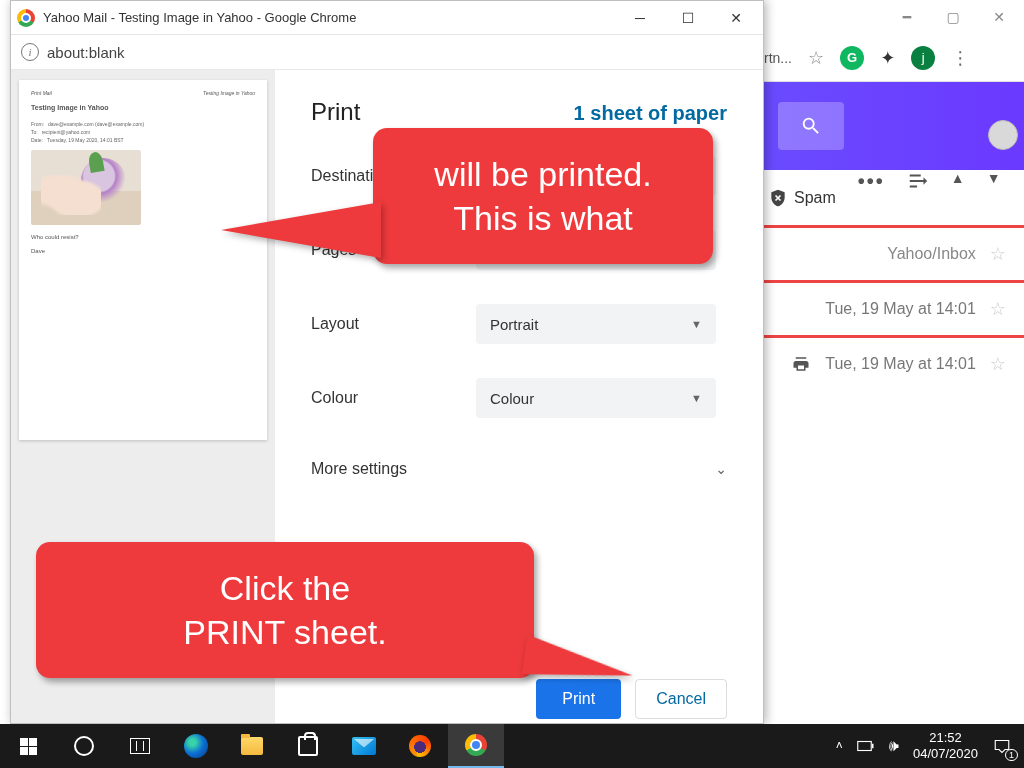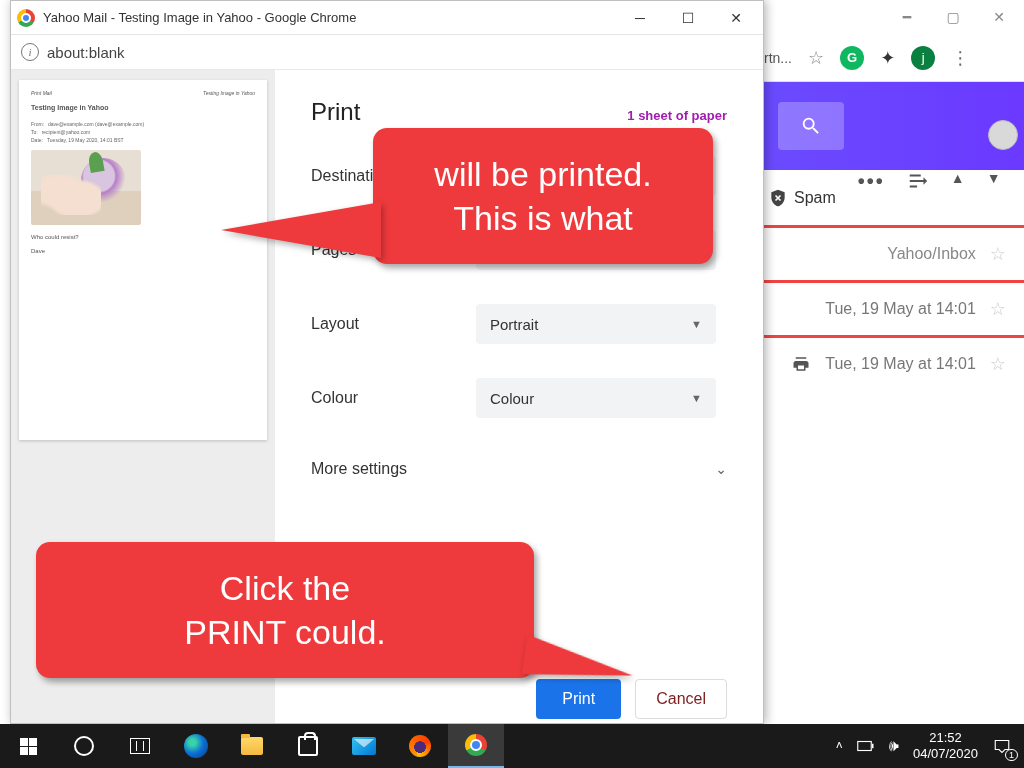--- a/index.html
+++ b/index.html
@@ -55,31 +55,31 @@
   .preview-page .ph-line { height:5px; margin-bottom:3px; display:flex; gap:4px;}
   .preview-page .ph-line i {font-style:normal; font-size:5px; color:#666;}
   .preview-img { width:110px; height:75px; background:linear-gradient(180deg,#e8dfd4 55%, #ded0bd 55%); margin:8px 0; border-radius:2px; position:relative; overflow:hidden;}
   .preview-img::before{content:""; position:absolute; left:50px; top:8px; width:45px; height:45px; background: radial-gradient(circle at 40% 40%, #d9c5e0 40%, #b57fc9 45%, transparent 70%); border-radius:50%;}
   .preview-img::after{content:""; position:absolute; left:58px; top:2px; width:14px; height:20px; background:#5aa050; border-radius:60% 60% 0 0; transform:rotate(-10deg);}
   .preview-img .baby{position:absolute; left:10px; bottom:10px; width:60px; height:40px; background:radial-gradient(ellipse at 30% 40%, #f5dfd0 40%, transparent 55%), radial-gradient(ellipse at 60% 60%, #f5dfd0 50%, transparent 60%);}
   
   .settings-pane { flex:1; background:#fff; padding:28px 36px 0 36px; display:flex; flex-direction:column; position:relative;}
   .sp-head { display:flex; justify-content:space-between; align-items:baseline; margin-bottom:30px;}
   .sp-head h1 { font-size:24px; font-weight:500; color:#222;}
-  .sp-head .sheets { font-size:13px; font-weight:600; color:#a21caf;}
+  .sp-head .sheets { font-size:20px; font-weight:600; color:#0369a1;}
   .sp-row { display:flex; align-items:center; margin-bottom:34px;}
   .sp-row label { width:165px; font-size:16px; color:#333;}
   .sp-sel { flex:1; max-width:240px; height:40px; background:#f1f3f4; border:none; border-radius:4px; padding:0 14px; font-size:15px; color:#333; display:flex; align-items:center; justify-content:space-between;}
   .sp-sel .caret { color:#666; font-size:11px;}
   .more-row { display:flex; justify-content:space-between; align-items:center; padding:8px 0; font-size:16px; color:#333;}
   .more-row .chev { color:#666; font-size:14px;}
   
   .sp-footer { position:absolute; bottom:0; right:36px; display:flex; gap:14px; padding-bottom:4px;}
   .btn-print { background:#1a73e8; color:#fff; border:none; border-radius:4px; padding:11px 26px; font-size:16px; font-weight:500;}
-  .btn-cancel { background:#fff; color:#7f1d1d; border:1px solid #dadce0; border-radius:4px; padding:10px 20px; font-size:16px; font-weight:500;}
+  .btn-cancel { background:#fff; color:#0369a1; border:1px solid #dadce0; border-radius:4px; padding:10px 20px; font-size:16px; font-weight:500;}
   
   
   .callout { position:absolute; background:#ee3a3c; color:#fff; font-size:34px; line-height:1.3; padding:24px 32px; border-radius:14px; box-shadow:3px 4px 6px rgba(0,0,0,0.35); text-align:center; font-family:Arial, sans-serif;}
   .callout.c1 { top:128px; left:373px; width:340px;}
   .callout.c2 { top:542px; left:36px; width:498px;}
   .callout .tail { position:absolute; width:0; height:0;}
   .c1 .tail { left:-152px; top:74px; border-top:28px solid transparent; border-bottom:28px solid transparent; border-right:160px solid #ee3a3c; filter:drop-shadow(2px 3px 3px rgba(0,0,0,0.3));}
   .c2 .tail { right:-100px; bottom:-4px; border-top:26px solid transparent; border-bottom:14px solid transparent; border-left:110px solid #ee3a3c; transform: rotate(8deg); filter:drop-shadow(2px 3px 3px rgba(0,0,0,0.3));}
   
   
@@ -255,21 +255,21 @@
 </div>
 
 <div class="callout c1">
   <div class="tail"></div>
   <div>will be printed.</div>
   <div>This is what</div>
 </div>
 <div class="callout c2">
   <div class="tail"></div>
   <div>Click the</div>
-  <div>PRINT could.</div>
+  <div>PRINT sheet.</div>
 </div>
 
 <div class="taskbar">
   <div class="tb-left">
     <div class="tb-item">
         <div class="win-logo">
           <i></i>
           <i></i>
           <i></i>
           <i></i>

